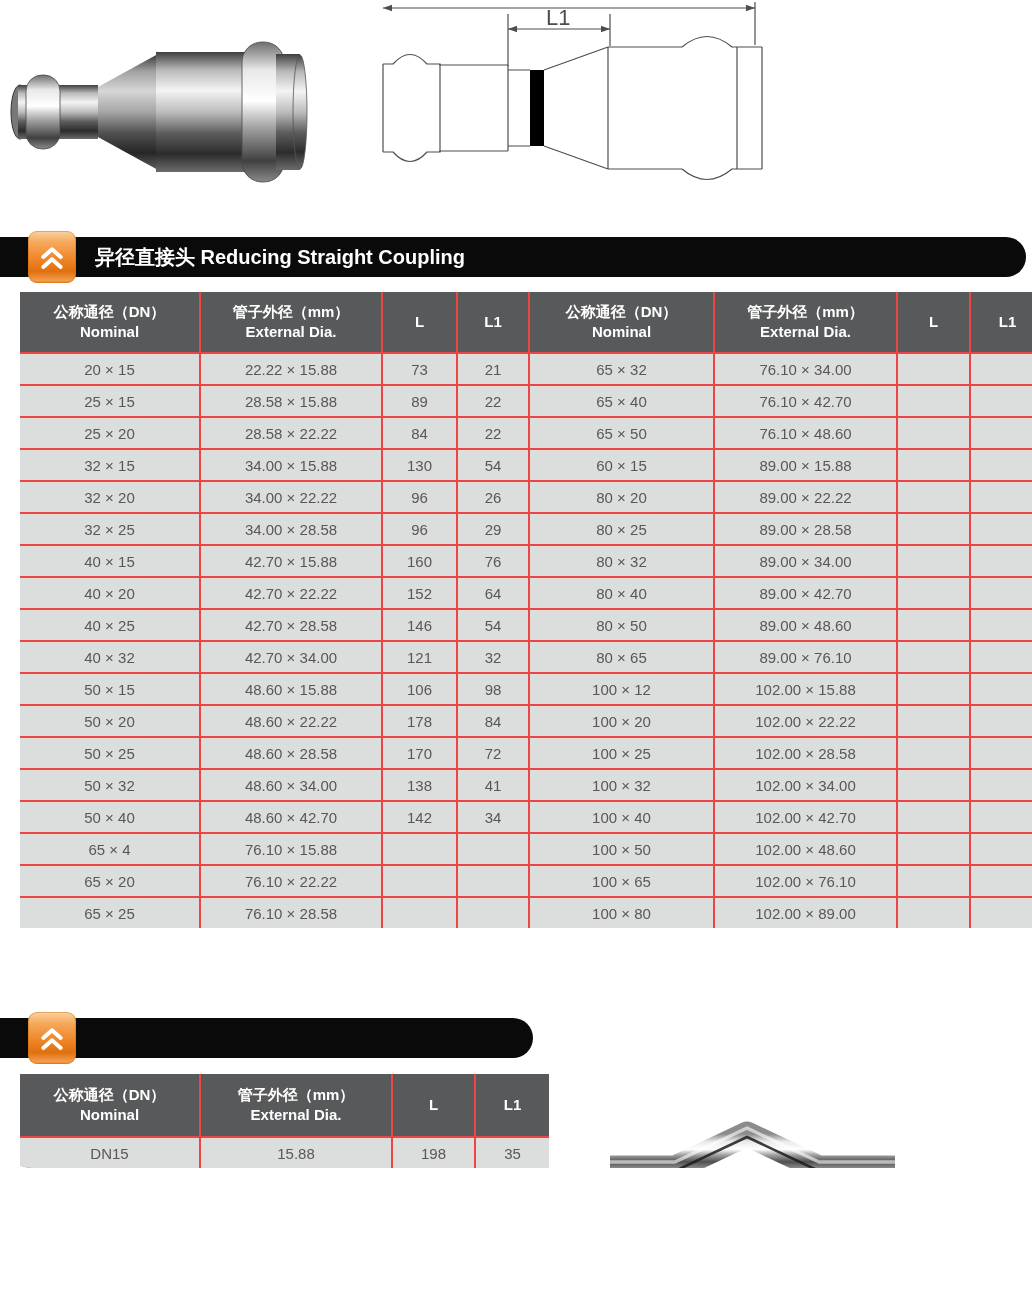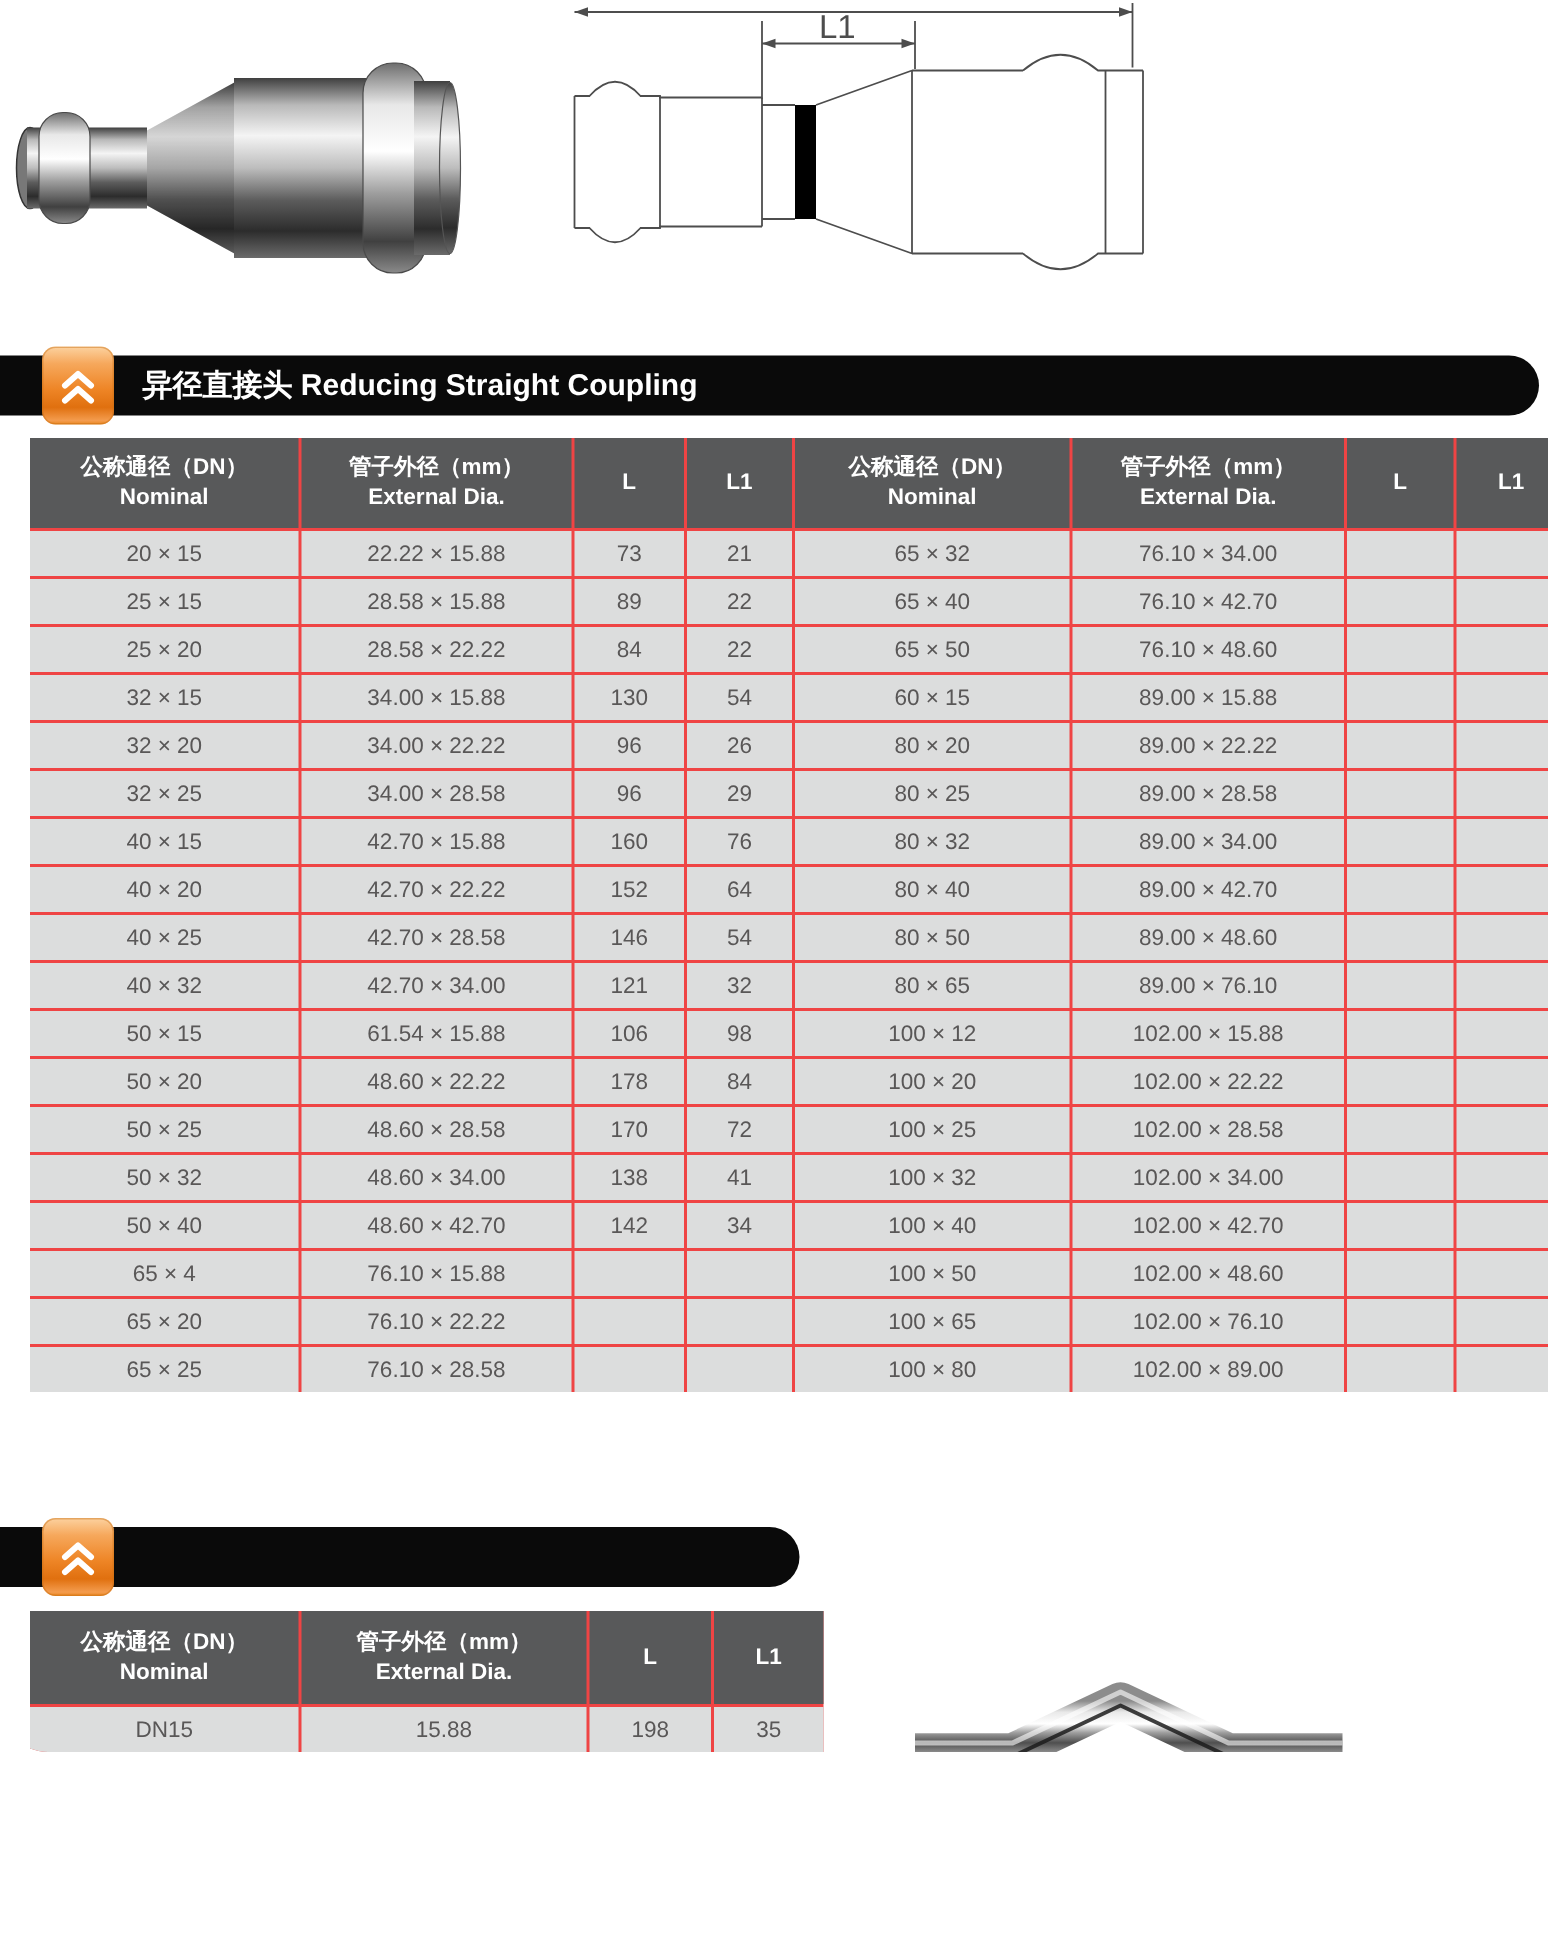--- a/index.html
+++ b/index.html
@@ -146,21 +146,21 @@
   <div class="trow"><div class="tcell">20 × 15</div><div class="tcell">22.22 × 15.88</div><div class="tcell">73</div><div class="tcell">21</div><div class="tcell">65 × 32</div><div class="tcell">76.10 × 34.00</div><div class="tcell"></div><div class="tcell"></div></div>
       <div class="trow"><div class="tcell">25 × 15</div><div class="tcell">28.58 × 15.88</div><div class="tcell">89</div><div class="tcell">22</div><div class="tcell">65 × 40</div><div class="tcell">76.10 × 42.70</div><div class="tcell"></div><div class="tcell"></div></div>
       <div class="trow"><div class="tcell">25 × 20</div><div class="tcell">28.58 × 22.22</div><div class="tcell">84</div><div class="tcell">22</div><div class="tcell">65 × 50</div><div class="tcell">76.10 × 48.60</div><div class="tcell"></div><div class="tcell"></div></div>
       <div class="trow"><div class="tcell">32 × 15</div><div class="tcell">34.00 × 15.88</div><div class="tcell">130</div><div class="tcell">54</div><div class="tcell">60 × 15</div><div class="tcell">89.00 × 15.88</div><div class="tcell"></div><div class="tcell"></div></div>
       <div class="trow"><div class="tcell">32 × 20</div><div class="tcell">34.00 × 22.22</div><div class="tcell">96</div><div class="tcell">26</div><div class="tcell">80 × 20</div><div class="tcell">89.00 × 22.22</div><div class="tcell"></div><div class="tcell"></div></div>
       <div class="trow"><div class="tcell">32 × 25</div><div class="tcell">34.00 × 28.58</div><div class="tcell">96</div><div class="tcell">29</div><div class="tcell">80 × 25</div><div class="tcell">89.00 × 28.58</div><div class="tcell"></div><div class="tcell"></div></div>
       <div class="trow"><div class="tcell">40 × 15</div><div class="tcell">42.70 × 15.88</div><div class="tcell">160</div><div class="tcell">76</div><div class="tcell">80 × 32</div><div class="tcell">89.00 × 34.00</div><div class="tcell"></div><div class="tcell"></div></div>
       <div class="trow"><div class="tcell">40 × 20</div><div class="tcell">42.70 × 22.22</div><div class="tcell">152</div><div class="tcell">64</div><div class="tcell">80 × 40</div><div class="tcell">89.00 × 42.70</div><div class="tcell"></div><div class="tcell"></div></div>
       <div class="trow"><div class="tcell">40 × 25</div><div class="tcell">42.70 × 28.58</div><div class="tcell">146</div><div class="tcell">54</div><div class="tcell">80 × 50</div><div class="tcell">89.00 × 48.60</div><div class="tcell"></div><div class="tcell"></div></div>
       <div class="trow"><div class="tcell">40 × 32</div><div class="tcell">42.70 × 34.00</div><div class="tcell">121</div><div class="tcell">32</div><div class="tcell">80 × 65</div><div class="tcell">89.00 × 76.10</div><div class="tcell"></div><div class="tcell"></div></div>
-      <div class="trow"><div class="tcell">50 × 15</div><div class="tcell">61.54 × 15.88</div><div class="tcell">106</div><div class="tcell">98</div><div class="tcell">100 × 12</div><div class="tcell">102.00 × 15.88</div><div class="tcell"></div><div class="tcell"></div></div>
+      <div class="trow"><div class="tcell">50 × 15</div><div class="tcell">48.60 × 15.88</div><div class="tcell">106</div><div class="tcell">98</div><div class="tcell">100 × 12</div><div class="tcell">102.00 × 15.88</div><div class="tcell"></div><div class="tcell"></div></div>
       <div class="trow"><div class="tcell">50 × 20</div><div class="tcell">48.60 × 22.22</div><div class="tcell">178</div><div class="tcell">84</div><div class="tcell">100 × 20</div><div class="tcell">102.00 × 22.22</div><div class="tcell"></div><div class="tcell"></div></div>
       <div class="trow"><div class="tcell">50 × 25</div><div class="tcell">48.60 × 28.58</div><div class="tcell">170</div><div class="tcell">72</div><div class="tcell">100 × 25</div><div class="tcell">102.00 × 28.58</div><div class="tcell"></div><div class="tcell"></div></div>
       <div class="trow"><div class="tcell">50 × 32</div><div class="tcell">48.60 × 34.00</div><div class="tcell">138</div><div class="tcell">41</div><div class="tcell">100 × 32</div><div class="tcell">102.00 × 34.00</div><div class="tcell"></div><div class="tcell"></div></div>
       <div class="trow"><div class="tcell">50 × 40</div><div class="tcell">48.60 × 42.70</div><div class="tcell">142</div><div class="tcell">34</div><div class="tcell">100 × 40</div><div class="tcell">102.00 × 42.70</div><div class="tcell"></div><div class="tcell"></div></div>
       <div class="trow"><div class="tcell">65 × 4</div><div class="tcell">76.10 × 15.88</div><div class="tcell"></div><div class="tcell"></div><div class="tcell">100 × 50</div><div class="tcell">102.00 × 48.60</div><div class="tcell"></div><div class="tcell"></div></div>
       <div class="trow"><div class="tcell">65 × 20</div><div class="tcell">76.10 × 22.22</div><div class="tcell"></div><div class="tcell"></div><div class="tcell">100 × 65</div><div class="tcell">102.00 × 76.10</div><div class="tcell"></div><div class="tcell"></div></div>
       <div class="trow"><div class="tcell">65 × 25</div><div class="tcell">76.10 × 28.58</div><div class="tcell"></div><div class="tcell"></div><div class="tcell">100 × 80</div><div class="tcell">102.00 × 89.00</div><div class="tcell"></div><div class="tcell"></div></div>
     </div>
 
   <div class="banner" id="banner-connector">

